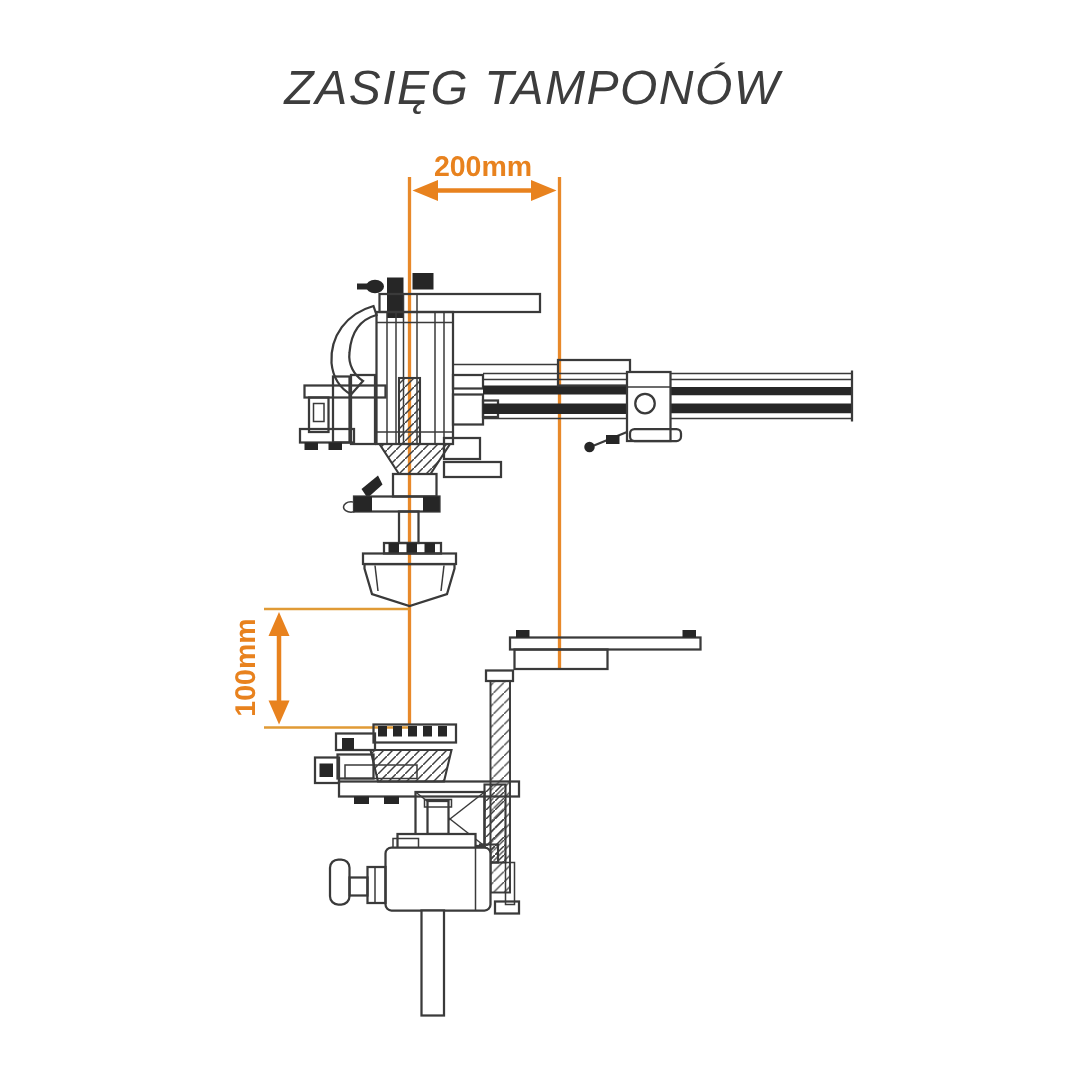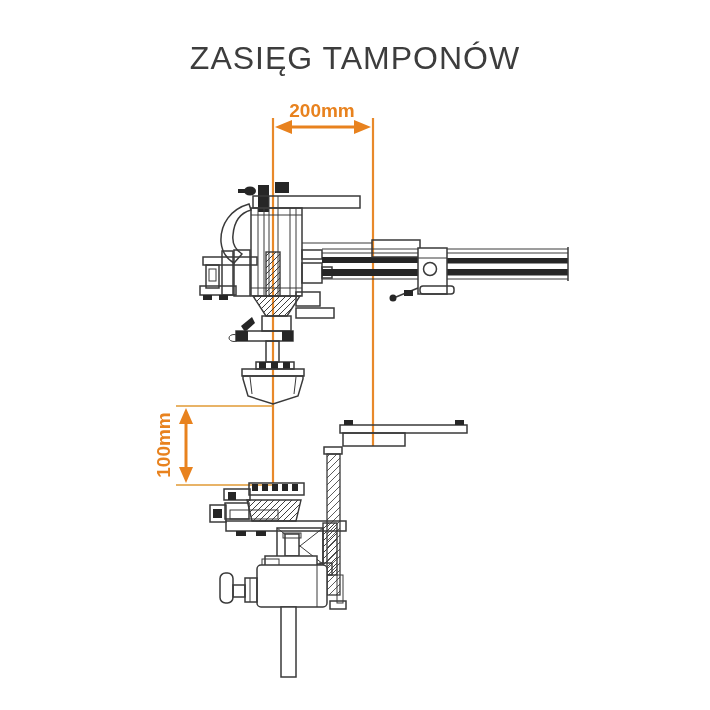--- a/index.html
+++ b/index.html
@@ -1,19 +1,19 @@
 <!DOCTYPE html>
 <html><head>
 <meta charset="utf-8">
 <style>
   html,body{margin:0;padding:0;background:#ffffff;width:710px;height:710px;overflow:hidden;}
   .canvas{position:relative;width:710px;height:710px;background:#ffffff;font-family:"Liberation Sans",sans-serif;}
   .title{position:absolute;top:40px;left:0;width:710px;text-align:center;margin:0;
          font-size:32px;font-weight:400;letter-spacing:1px;color:#3d3d3d;
-         font-family:"Liberation Sans",sans-serif;}
+         font-family:"Liberation Sans",sans-serif;font-style:italic;}
   svg{position:absolute;top:0;left:0;}
   .ln{stroke:#3a3a3a;fill:none;stroke-width:1.5;}
   .ln2{stroke:#3a3a3a;fill:none;stroke-width:1;}
   .dk{fill:#262626;stroke:none;}
   .wh{fill:#ffffff;stroke:#3a3a3a;stroke-width:1.5;}
   .ht{fill:url(#hatch);stroke:#3a3a3a;stroke-width:1.4;}
   .hts{fill:url(#hatchS);stroke:#3a3a3a;stroke-width:1.3;}
   .or{stroke:#e8892a;stroke-width:2.2;fill:none;}
   .orT{stroke:#e09a35;stroke-width:1.6;fill:none;}
   .arr{stroke:#e8821e;stroke-width:3;fill:none;}

